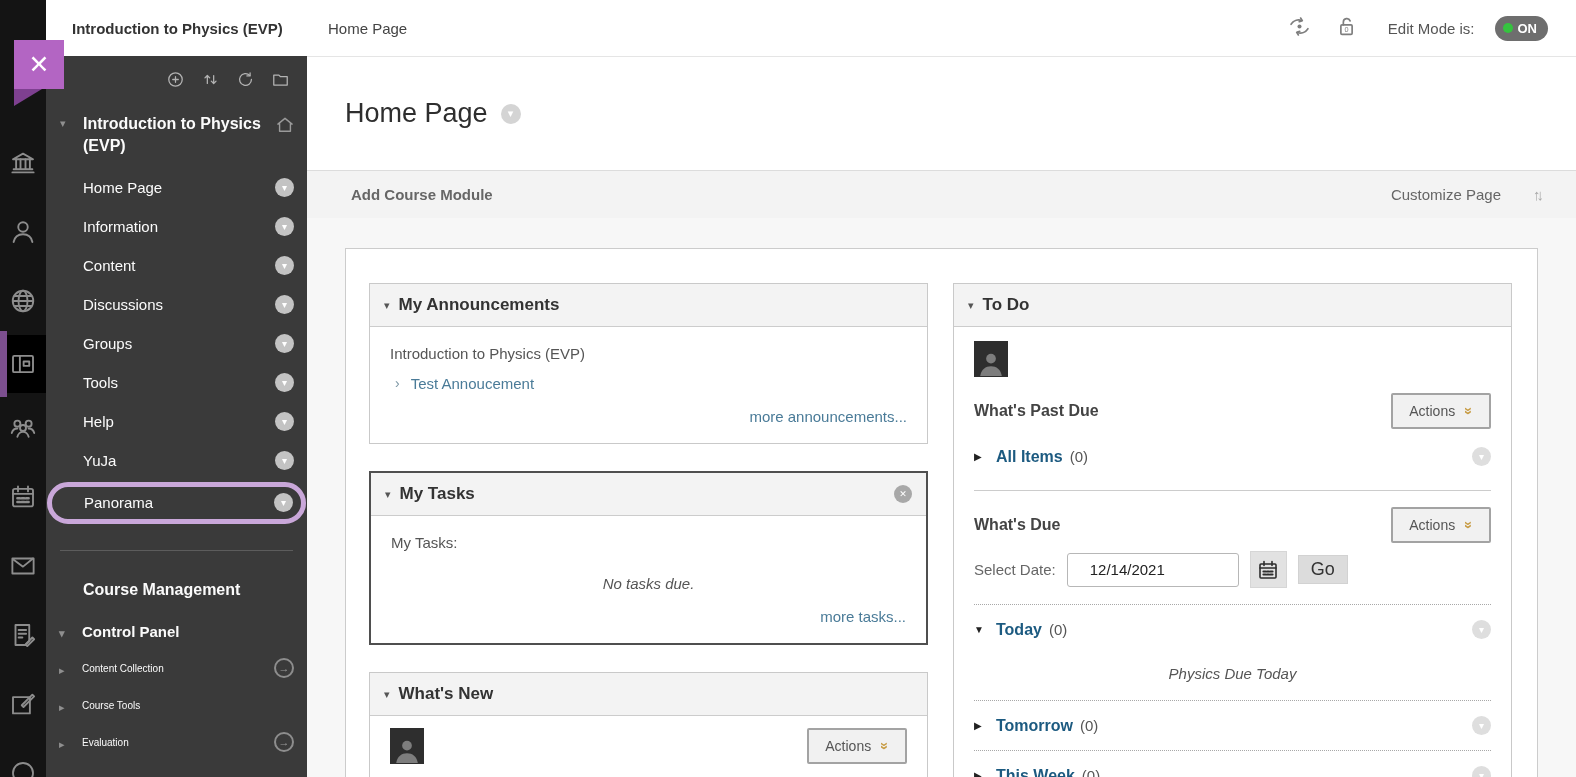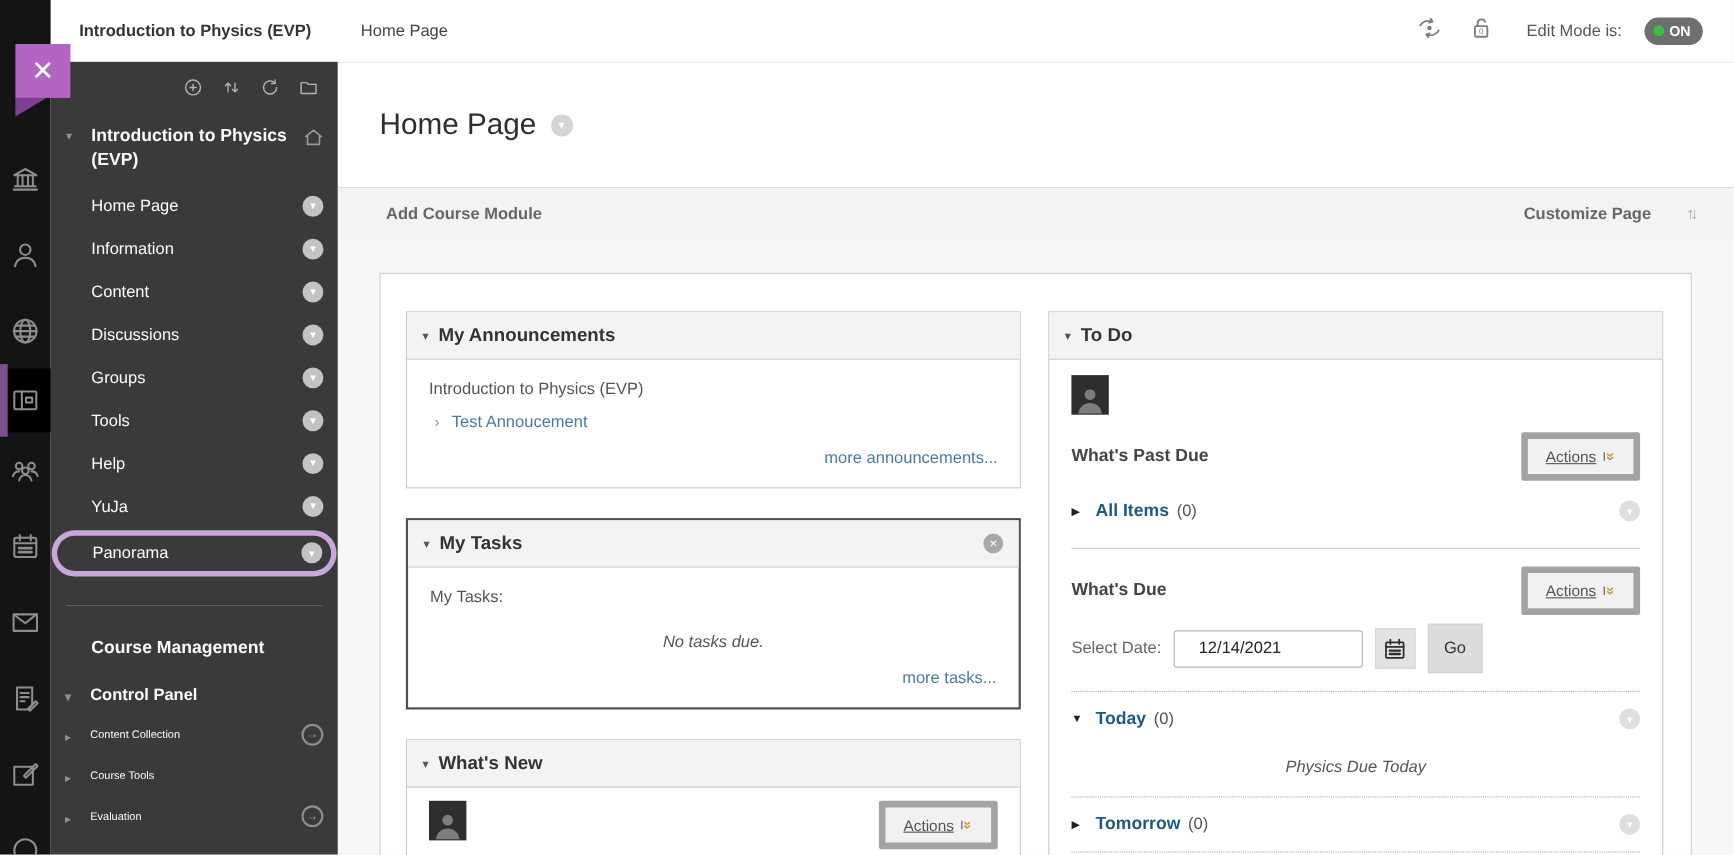--- a/index.html
+++ b/index.html
@@ -55,21 +55,21 @@
       display:flex;align-items:center;justify-content:center;cursor:pointer;}
 
   
   .main{position:absolute;left:307px;top:56px;width:1269px;height:721px;background:#fff;}
   .page-header{height:114px;display:flex;align-items:center;padding-left:38px;background:#fff;border-top:1px solid #e5e5e5;box-sizing:border-box;}
   .page-title{font-size:27px;color:#2e2e2e;margin:0 13px 0 0;font-weight:400;}
   .cc-light{width:20px;height:20px;border-radius:50%;background:#d4d4d4;color:#fff;font-size:11px;
       display:flex;align-items:center;justify-content:center;cursor:pointer;}
   .module-bar{height:47px;background:#f3f3f3;border-top:1px solid #dcdcdc;display:flex;align-items:center;padding:0 36px 0 44px;}
   .amb-label{font-weight:bold;font-size:15px;color:#666;cursor:pointer;}
-  .customize{margin-left:auto;display:flex;align-items:center;gap:32px;font-weight:bold;}
+  .customize{margin-left:auto;display:flex;align-items:center;gap:32px;}
   .customize-label{font-size:15px;color:#666;cursor:pointer;}
   .updown{color:#a9a9a9;font-size:15px;letter-spacing:-4px;cursor:pointer;}
   .content{background:#f7f7f7;height:560px;padding:30px 38px;box-sizing:border-box;}
   .container{background:#fff;border:1px solid #ccc;display:flex;gap:25px;padding:34px 23px 24px;min-height:620px;box-sizing:border-box;}
   .col{width:559px;display:flex;flex-direction:column;gap:27px;box-sizing:border-box;flex:none;}
 
   
   .module{border:1px solid #c9c9c9;background:#fff;box-sizing:border-box;}
   .module.selected{border:2px solid #4f4f4f;}
   .mod-header{background:#f3f3f3;border-bottom:1px solid #ccc;padding:11px 14px;display:flex;align-items:center;}
@@ -81,43 +81,43 @@
   .ann-course{color:#555;font-size:15px;margin-bottom:13px;}
   .ann-item{display:flex;gap:11px;font-size:15px;margin-left:5px;}
   .ann-bullet{color:#7d97a5;font-size:14px;}
   .link{color:#4a7b98;text-decoration:none;cursor:pointer;}
   .more-link{text-align:right;font-size:15px;margin-top:16px;}
   .tasks-label{color:#555;font-size:15px;}
   .tasks-empty{text-align:center;font-style:italic;color:#555;font-size:15px;margin:24px 0 12px;}
   .wn-body{display:flex;align-items:flex-start;justify-content:space-between;padding:12px 20px 40px;}
   .avatar{width:34px;height:36px;background:#2e2e2e;display:flex;align-items:flex-end;justify-content:center;overflow:hidden;flex:none;}
   .avatar svg{width:26px;height:28px;fill:#7d7d7d;}
-  .actions-btn{background:#f1f1f1;border:6px solid #a3a3a3;border-radius:2px;padding:8px 16px;font-size:14px;color:#555;
-      display:flex;gap:10px;cursor:pointer;font-family:inherit;text-decoration:underline;}
+  .actions-btn{background:#f1f1f1;border:2px solid #a3a3a3;border-radius:2px;padding:8px 16px;font-size:14px;color:#555;
+      display:flex;gap:10px;cursor:pointer;font-family:inherit;}
   .actions-chev{color:#c79b43;font-weight:bold;display:inline-block;transform:rotate(90deg);font-size:14px;}
 
   
   .todo-body{padding:14px 20px 10px;}
   .todo-section-head{display:flex;align-items:center;justify-content:space-between;margin:16px 0 8px;}
   .section-title{font-weight:bold;font-size:16px;color:#444;}
   .todo-row{display:flex;align-items:center;padding:10px 0;}
   .row-caret{color:#222;font-size:10px;width:22px;flex:none;cursor:pointer;}
   .row-link{font-weight:bold;color:#1c5a80;font-size:16px;margin-right:7px;text-decoration:none;cursor:pointer;}
   .row-count{color:#555;font-size:15px;}
   .row-cc{margin-left:auto;}
   .cc2{width:19px;height:19px;border-radius:50%;background:#dedede;color:#fff;font-size:10px;
       display:flex;align-items:center;justify-content:center;cursor:pointer;}
   .solid-sep{border-top:1px solid #ccc;margin:14px 0 6px;}
   .dotted-sep{border-top:1px dotted #a8a8a8;margin:5px 0;}
   .select-row{display:flex;align-items:center;gap:11px;margin:6px 0 16px;}
   .sd-label{color:#666;font-size:15px;}
   .date-input{width:126px;height:32px;border:1px solid #b7b7b7;border-radius:3px;padding:0 22px;font-size:15px;color:#222;font-family:inherit;}
   .cal-btn{width:35px;height:35px;background:#e2e2e2;border:1px solid #d6d6d6;display:flex;align-items:center;justify-content:center;cursor:pointer;}
   .cal-btn svg{width:24px;height:24px;stroke:#2d2d2d;fill:none;stroke-width:1.6;stroke-linecap:round;}
-  .go-btn{width:50px;height:45px;background:#dcdcdc;border:1px solid #d2d2d2;font-size:15px;color:#333;cursor:pointer;font-family:inherit;}
+  .go-btn{width:50px;height:29px;background:#dcdcdc;border:1px solid #d2d2d2;font-size:18px;color:#333;cursor:pointer;font-family:inherit;}
   .nothing-due{text-align:center;font-style:italic;color:#555;font-size:15px;margin:16px 0 18px;}
 </style>
 </head>
 <body>
 
 <div class="x-tab">✕</div>
 <div class="x-fold"></div>
 
 <div class="rail">
   <div class="rail-icons">

